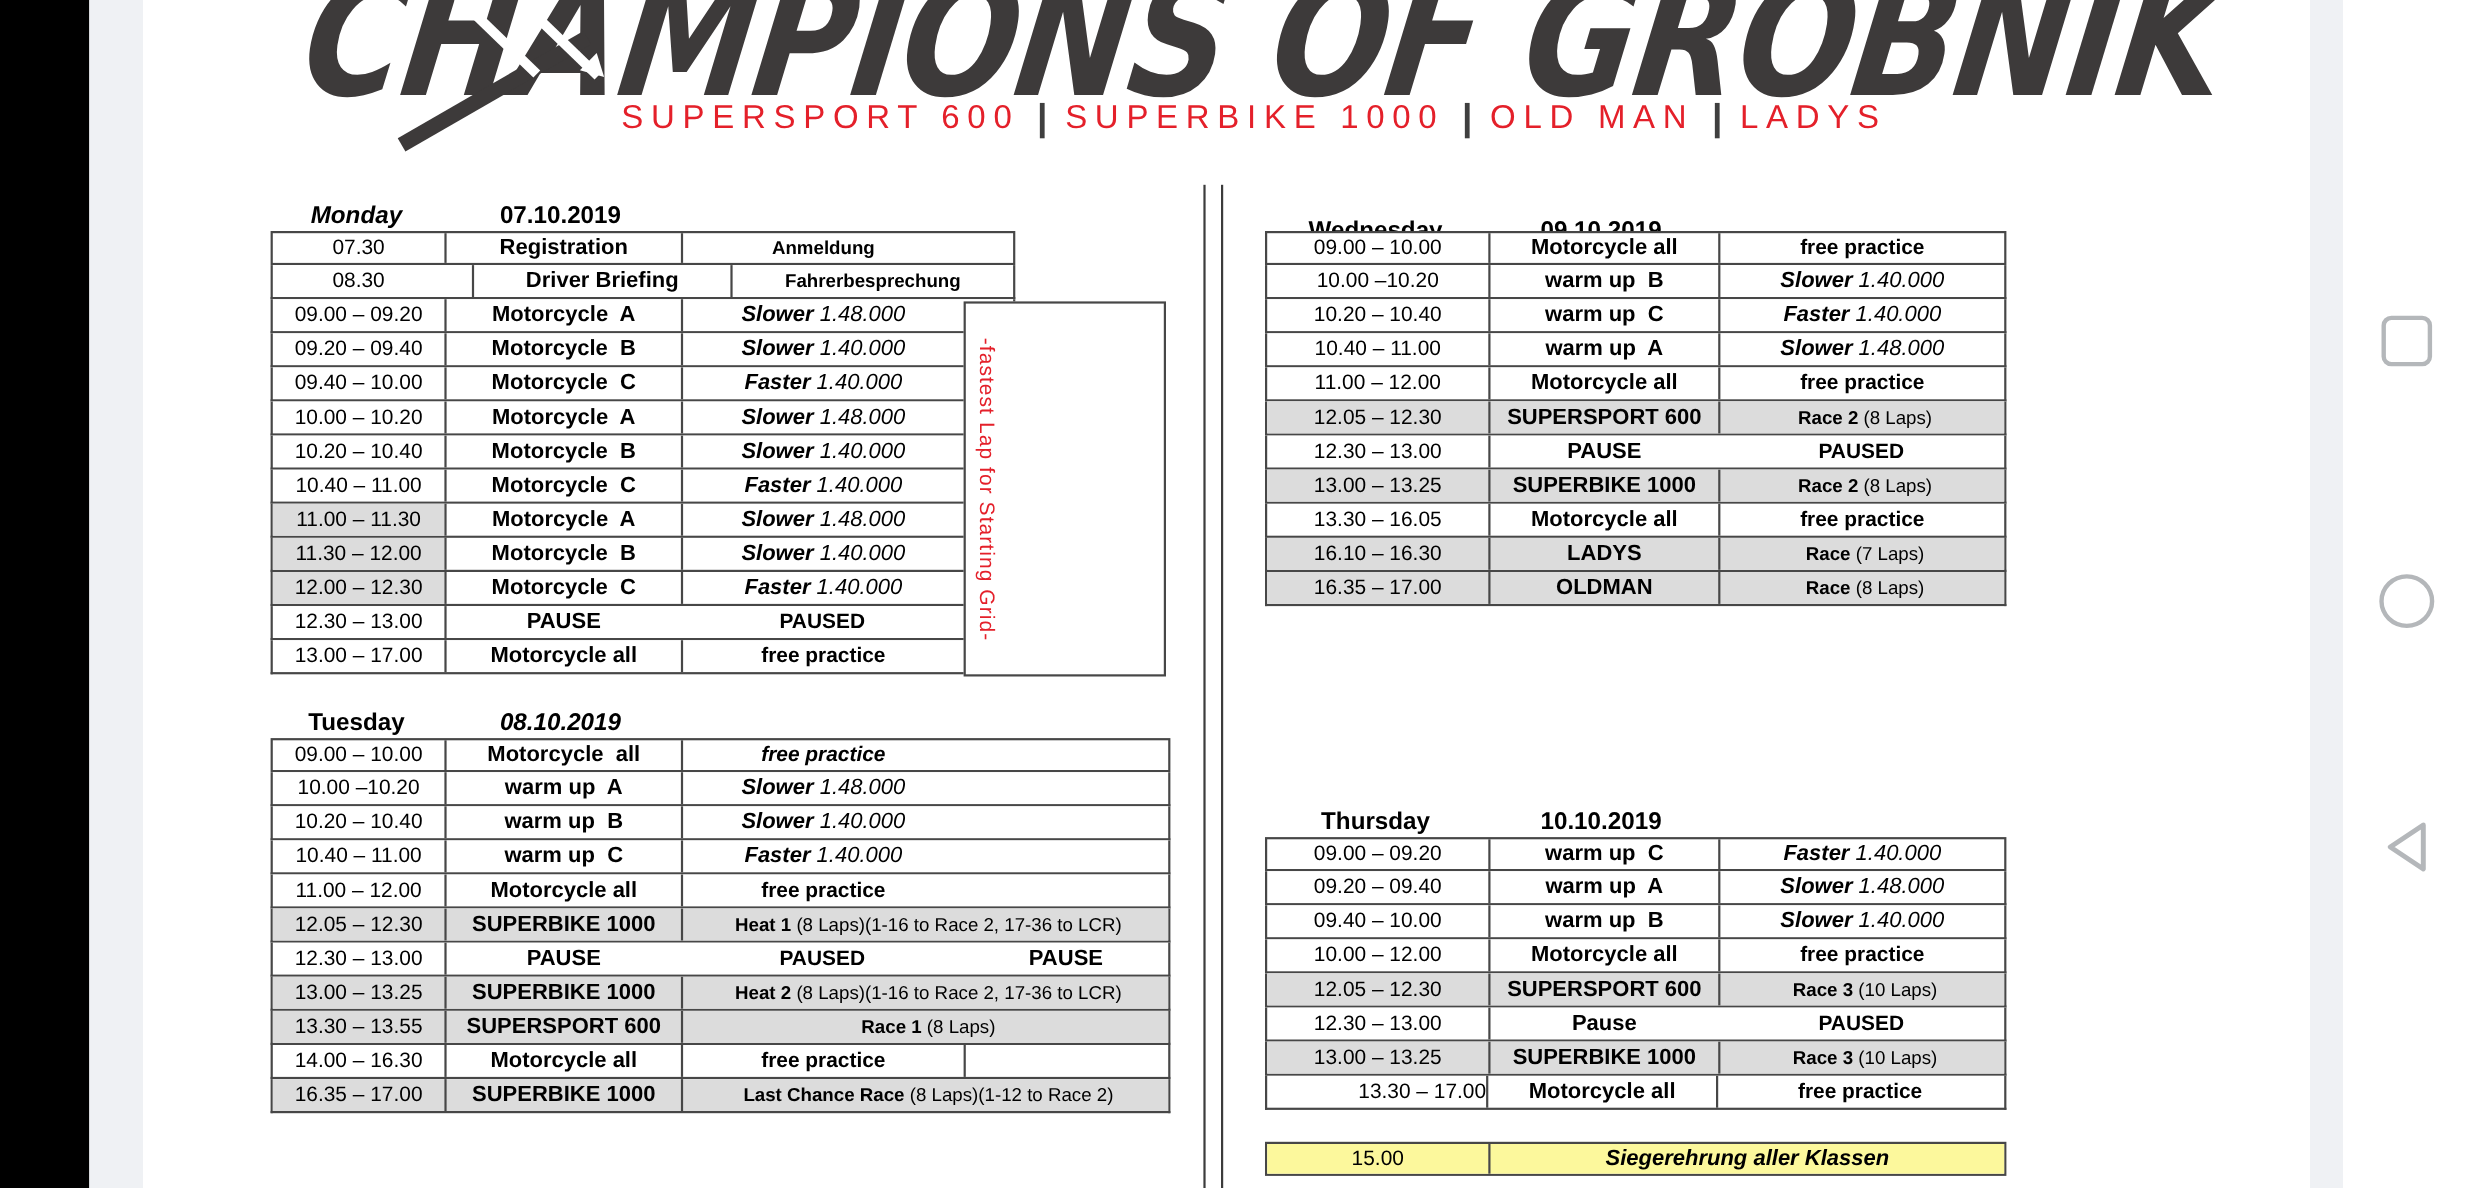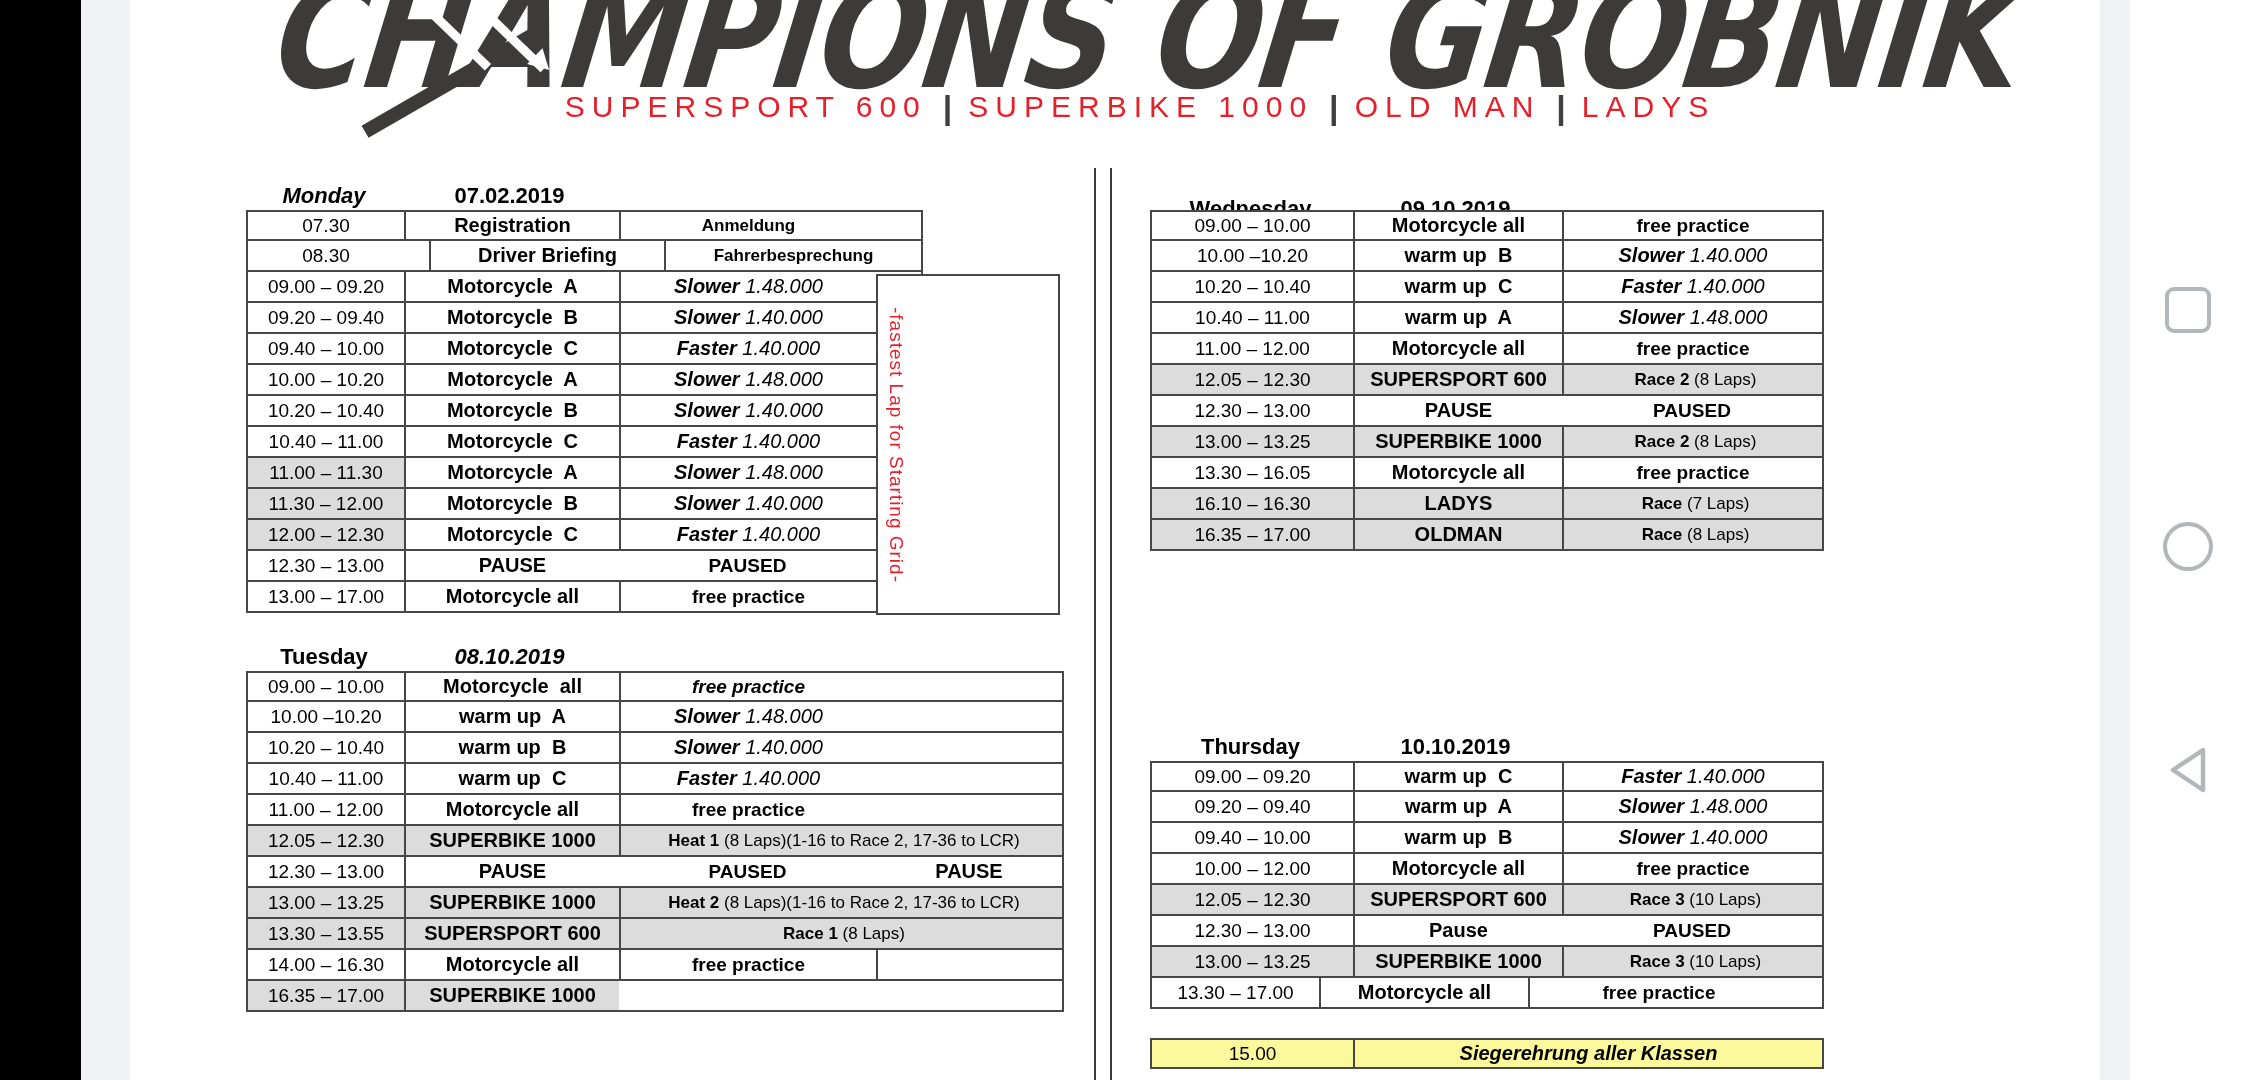--- a/index.html
+++ b/index.html
@@ -89,21 +89,21 @@
   <div class="abs logo-slash2"></div>
   <div class="abs logo-arrowhead"></div>
 
   <div class="abs subtitle"><span>SUPERSPORT 600</span><span class="sep">|</span><span>SUPERBIKE 1000</span><span class="sep">|</span><span>OLD MAN</span><span class="sep">|</span><span>LADYS</span></div>
 
   <div class="abs divider-a"></div>
   <div class="abs divider-b"></div>
 
   <div class="abs thead" id="head-monday" style="left: 246px; top: 183px;">
       <span style="width: 156px; font-style: italic;">Monday</span>
-      <span style="width: 215px;">07.02.2019</span>
+      <span style="width: 215px;">07.10.2019</span>
     </div>
   <div class="abs thead" id="head-tuesday" style="left: 246px; top: 644px;">
       <span style="width: 156px;">Tuesday</span>
       <span style="width: 215px; font-style: italic;">08.10.2019</span>
     </div>
   <div class="abs thead" id="head-wednesday" style="left: 1150px; top: 196px;">
       <span style="width: 201px;">Wednesday</span>
       <span style="width: 209px;">09.10.2019</span>
     </div>
   <div class="abs thead" id="head-thursday" style="left: 1150px; top: 734px;">
@@ -227,20 +227,21 @@
       </div>
       <div class="row">
         <div class="cell" style="width: 156px;"><span>14.00 – 16.30</span></div>
         <div class="cell" style="width: 215px;"><span class="b lg">Motorcycle all</span></div>
         <div class="cell" style="width: 257px;"><span class="b">free practice</span></div>
         <div class="cell" style="width: 186px;"></div>
       </div>
       <div class="row shade">
         <div class="cell" style="width: 156px;"><span>16.35 – 17.00</span></div>
         <div class="cell" style="width: 215px;"><span class="b lg">SUPERBIKE 1000</span></div>
+        <div class="cell left" style="width: 443px;"><span class="b sm">Last Chance Race </span><span class="sm">(8 Laps)(1-12 to Race 2)</span></div>
       </div>
     </div>
   <div class="tbl" style="left: 1150px; top: 212px;">
       <div class="row first">
         <div class="cell" style="width: 201px;"><span>09.00 – 10.00</span></div>
         <div class="cell" style="width: 209px;"><span class="b lg">Motorcycle all</span></div>
         <div class="cell" style="width: 260px;"><span class="b">free practice</span></div>
       </div>
       <div class="row">
         <div class="cell" style="width: 201px;"><span>10.00 –10.20</span></div>
@@ -323,21 +324,21 @@
         <div class="cell" style="width: 201px;"><span>12.30 – 13.00</span></div>
         <div class="cell" style="width: 209px;"><span class="b lg">Pause</span></div>
         <div class="cell nl" style="width: 260px;"><span class="b">PAUSED</span></div>
       </div>
       <div class="row shade">
         <div class="cell" style="width: 201px;"><span>13.00 – 13.25</span></div>
         <div class="cell" style="width: 209px;"><span class="b lg">SUPERBIKE 1000</span></div>
         <div class="cell left" style="width: 260px;"><span class="b sm">Race 3 </span><span class="sm">(10 Laps)</span></div>
       </div>
       <div class="row">
-        <div class="cell" style="width: 167px;"><span>13.30 – 17.00</span></div>
+        <div class="cell" style="width: 199px; justify-content: flex-end;"><span>13.30 – 17.00</span></div>
         <div class="cell" style="width: 209px;"><span class="b lg">Motorcycle all</span></div>
         <div class="cell" style="width: 260px;"><span class="b">free practice</span></div>
       </div>
     </div>
   <div class="tbl" style="left: 1150px; top: 1040px;">
       <div class="row first yellow">
         <div class="cell" style="width: 201px;"><span>15.00</span></div>
         <div class="cell" style="width: 469px;"><span class="b i lg">Siegerehrung aller Klassen</span></div>
       </div>
     </div>

